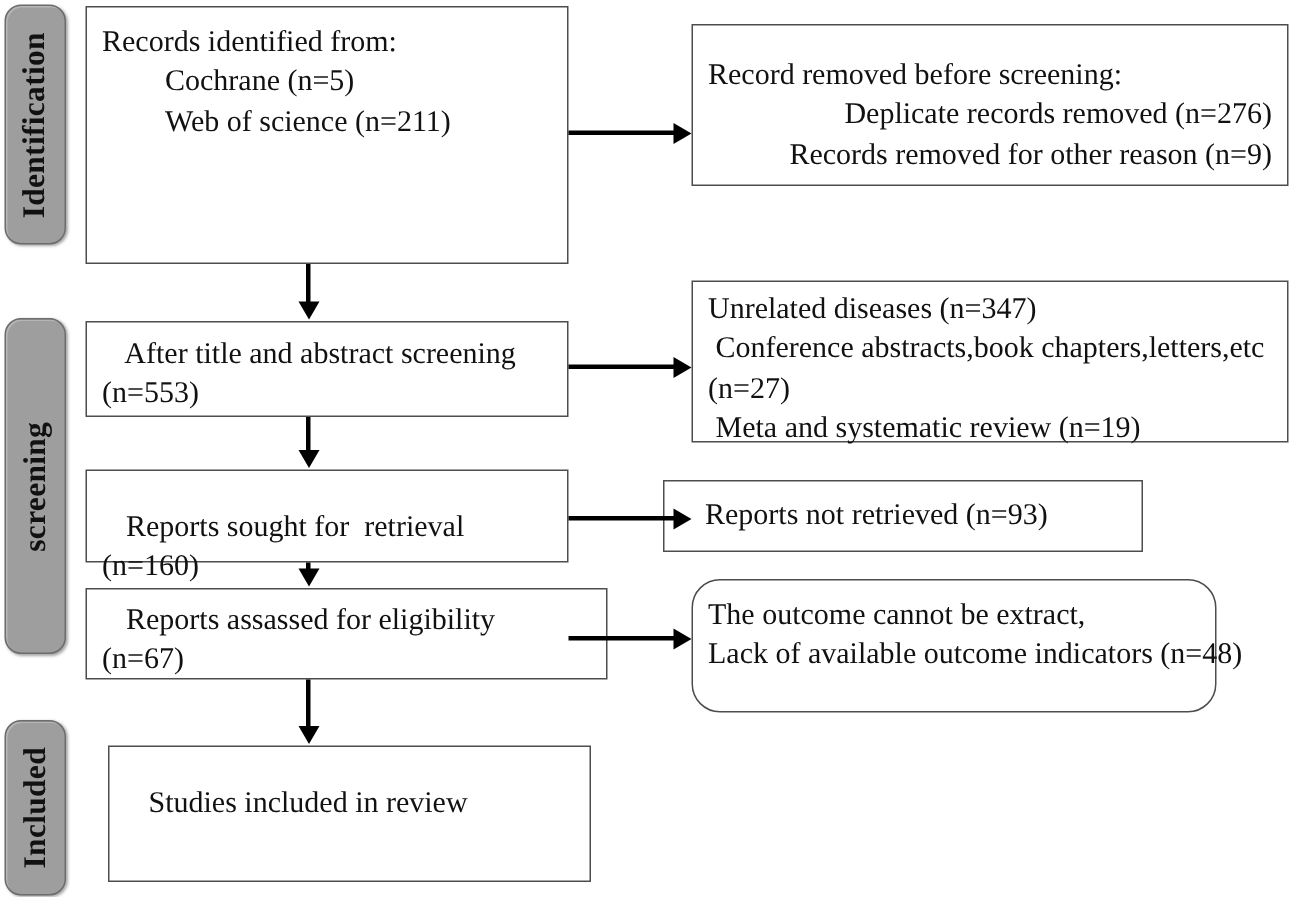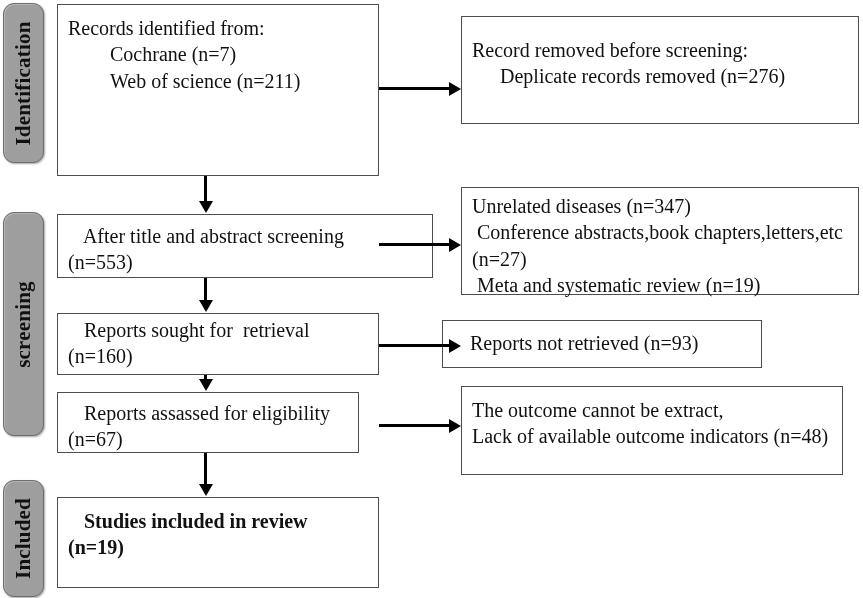--- a/index.html
+++ b/index.html
@@ -46,21 +46,21 @@
     padding: 9px 10px 6px 10px;
   }
   .flow-box .line {
     font-size: 20px;
     line-height: 1.32;
     color: #111111;
     white-space: pre;
   }
   .flow-box .line.indent-1 { padding-left: 11px; }
   .flow-box .line.indent-2 { padding-left: 42px; }
-  .flow-box .line.indent-3 { padding-left: 28px; }
+  .flow-box .line.indent-3 { padding-left: 28px; text-align: right; }
 
   
   .conn {
     position: absolute;
   }
   .conn-v {
     background: #000000;
     width: 3px;
   }
   .conn-h {
@@ -96,61 +96,61 @@
   <div class="stage-pill" style="left:3px; top:212px; width:39px; height:222px;">
     <span class="stage-label">screening</span>
   </div>
 
   <div class="stage-pill" style="left:3px; top:480px; width:39px; height:115px;">
     <span class="stage-label">Included</span>
   </div>
 
   <div class="flow-box" style="left:57px; top:4px; width:322px; height:172px; padding-top:10px;">
     <div class="line">Records identified from:</div>
-    <div class="line indent-2">Cochrane (n=7)</div>
+    <div class="line indent-2">Cochrane (n=5)</div>
     <div class="line indent-2">Web of science (n=211)</div>
   </div>
 
-  <div class="flow-box" style="left:57px; top:214px; width:376px; height:64px; padding-top:8px;">
+  <div class="flow-box" style="left:57px; top:214px; width:322px; height:64px; padding-top:8px;">
     <div class="line indent-1"> After title and abstract screening</div>
     <div class="line">(n=553)</div>
   </div>
 
-  <div class="flow-box" style="left:57px; top:313px; width:322px; height:62px; padding-top:3px;">
+  <div class="flow-box" style="left:57px; top:313px; width:322px; height:62px; padding-top:24px;">
     <div class="line indent-1"> Reports sought for  retrieval</div>
     <div class="line">(n=160)</div>
   </div>
 
-  <div class="flow-box" style="left:57px; top:392px; width:302px; height:61px; padding-top:7px;">
+  <div class="flow-box" style="left:57px; top:392px; width:348px; height:61px; padding-top:7px;">
     <div class="line indent-1"> Reports assassed for eligibility</div>
     <div class="line">(n=67)</div>
   </div>
 
-  <div class="flow-box" style="left:57px; top:497px; width:322px; height:91px; padding-top:10px;font-weight:bold;">
+  <div class="flow-box" style="left:72px; top:497px; width:322px; height:91px; padding-top:24px;">
     <div class="line indent-1"> Studies included in review</div>
-    <div class="line">(n=19)</div>
   </div>
 
   <div class="flow-box" style="left:461px; top:16px; width:398px; height:108px; padding-top:20px;">
     <div class="line">Record removed before screening:</div>
     <div class="line indent-3">Deplicate records removed (n=276)</div>
+    <div class="line indent-3">Records removed for other reason (n=9)</div>
   </div>
 
   <div class="flow-box" style="left:461px; top:187px; width:398px; height:108px; padding-top:5px;">
     <div class="line">Unrelated diseases (n=347)</div>
     <div class="line"> Conference abstracts,book chapters,letters,etc</div>
     <div class="line">(n=27)</div>
     <div class="line"> Meta and systematic review (n=19)</div>
   </div>
 
   <div class="flow-box" style="left:442px; top:320px; width:320px; height:48px; padding-top:9px;padding-left:27px;">
     <div class="line">Reports not retrieved (n=93)</div>
   </div>
 
-  <div class="flow-box" style="left:461px; top:386px; width:382px; height:89px; padding-top:10px;">
+  <div class="flow-box" style="left:461px; top:386px; width:350px; height:89px; padding-top:10px;border-radius:19px;">
     <div class="line">The outcome cannot be extract,</div>
     <div class="line">Lack of available outcome indicators (n=48)</div>
   </div>
 
   <div class="conn conn-v" style="left:204px; top:176px; height:27px;"></div>
   <div class="arrow-down" style="left:198.5px; top:201px;"></div>
 
   <div class="conn conn-v" style="left:204px; top:278px; height:24px;"></div>
   <div class="arrow-down" style="left:198.5px; top:300px;"></div>
 

